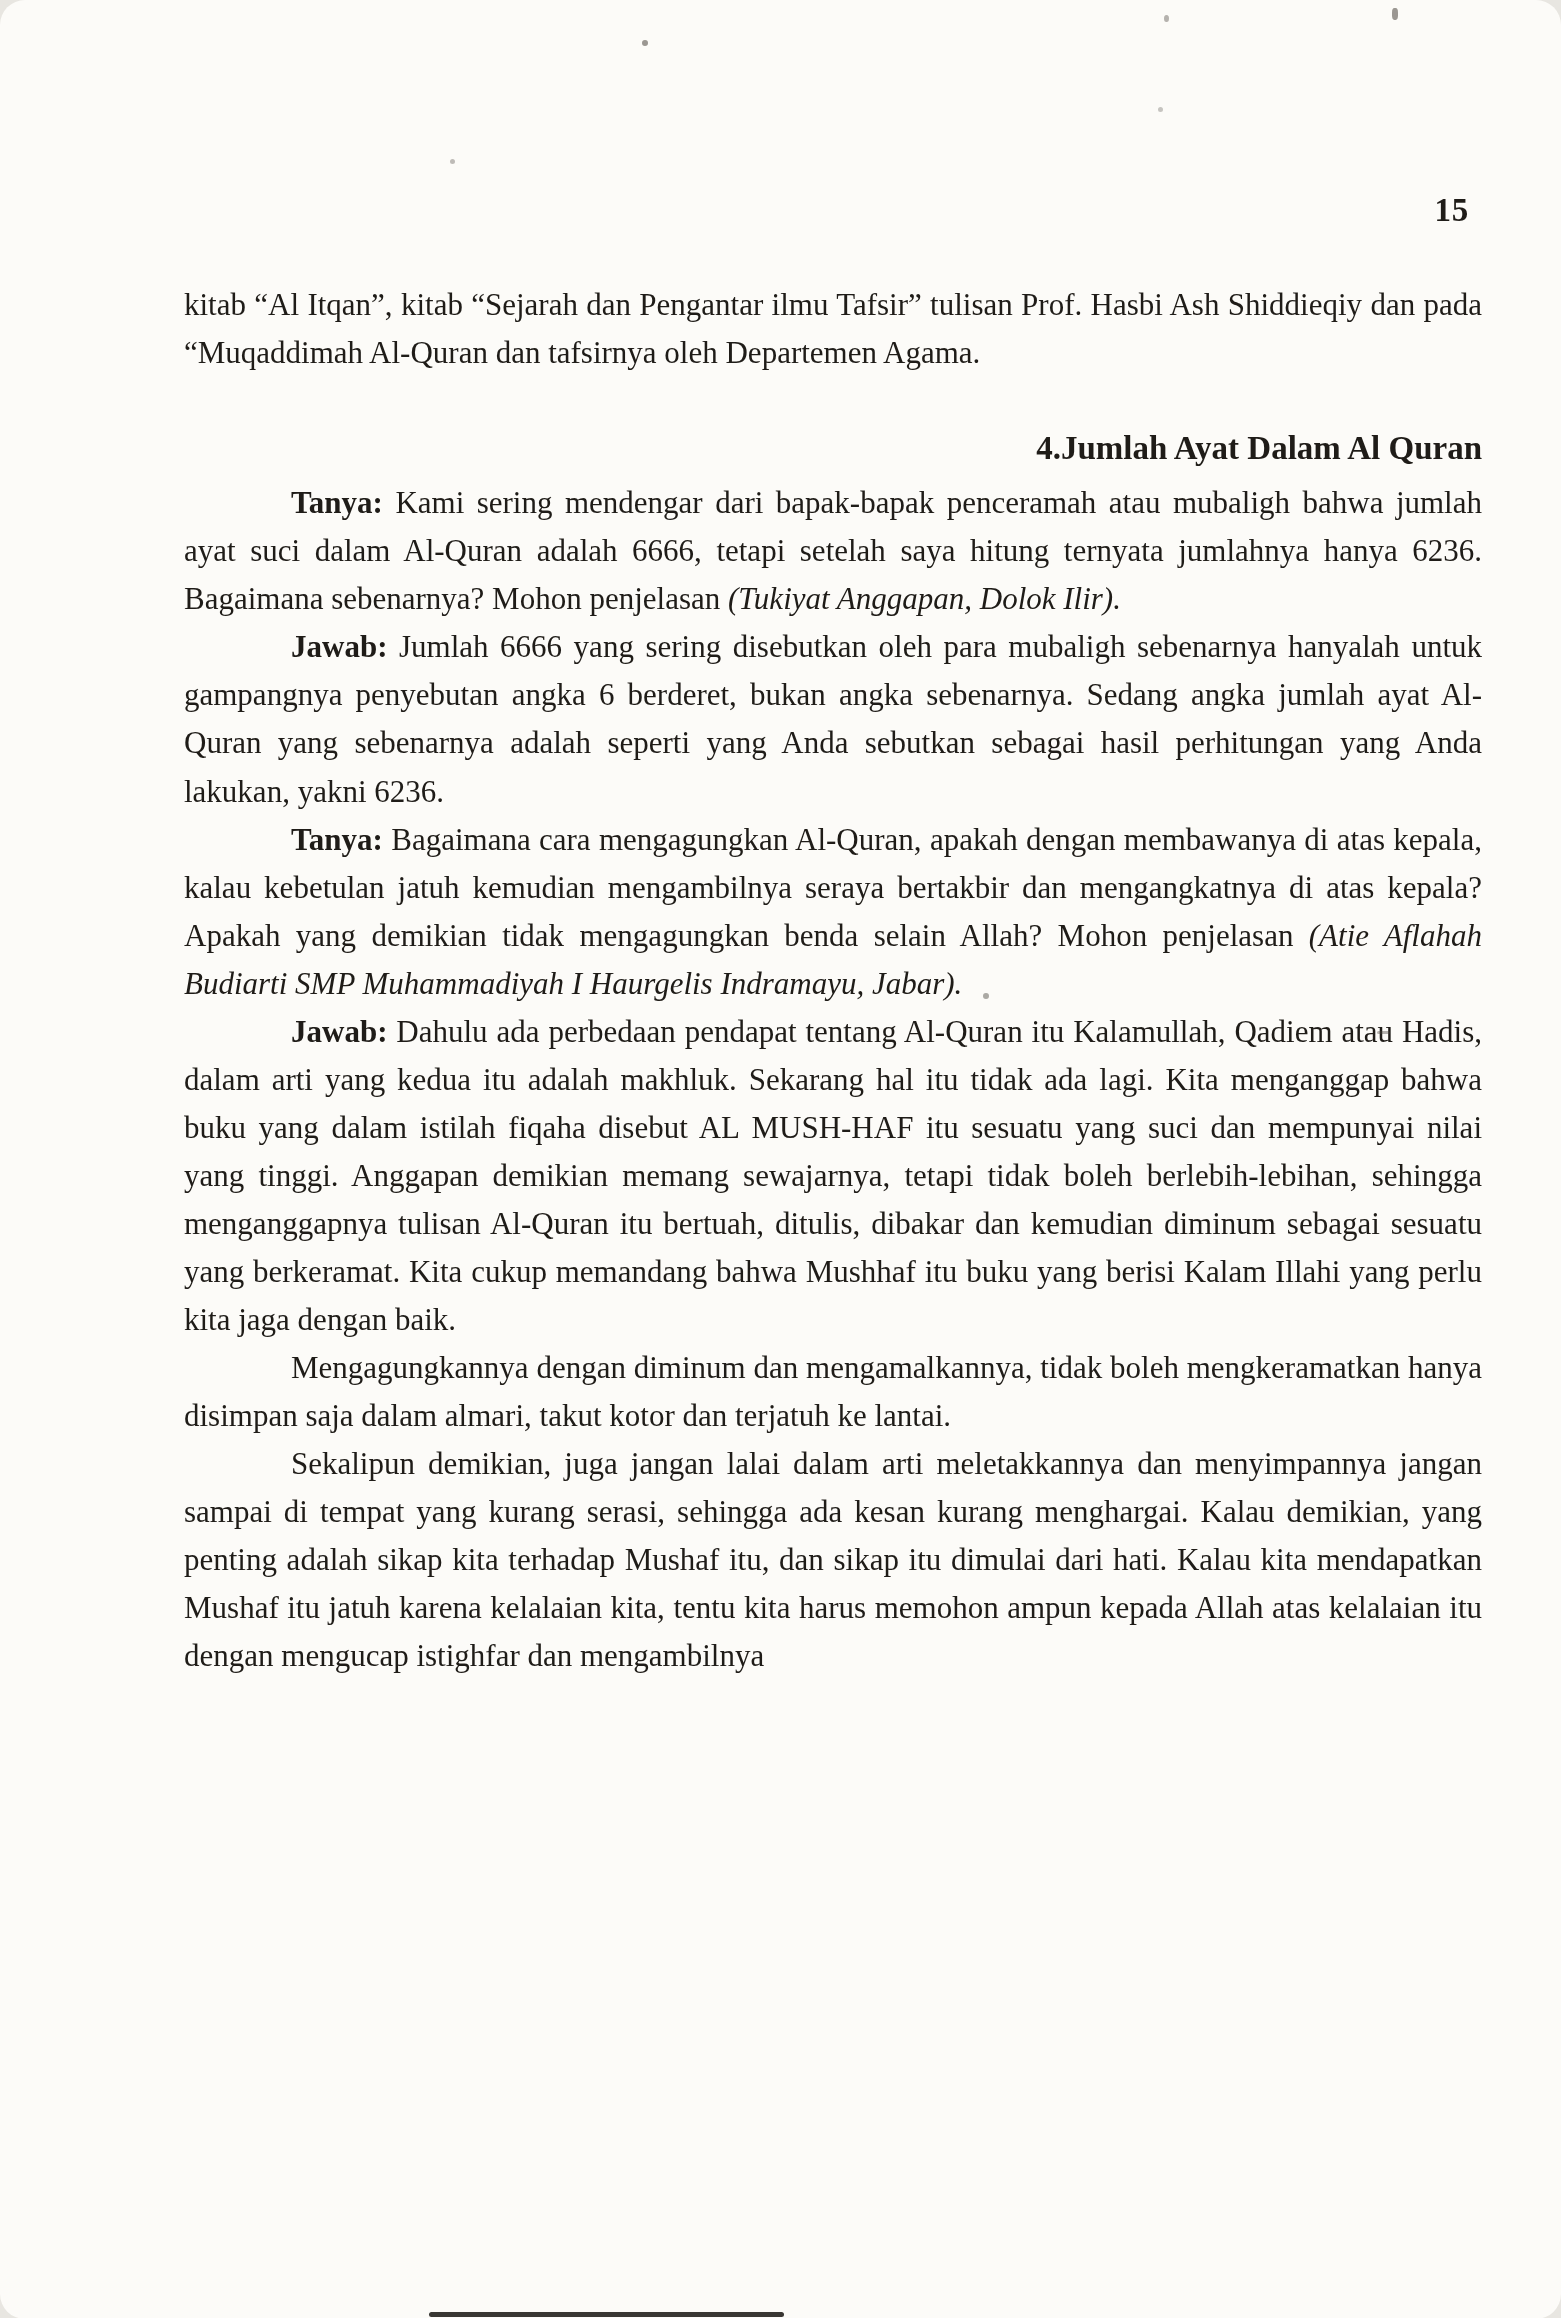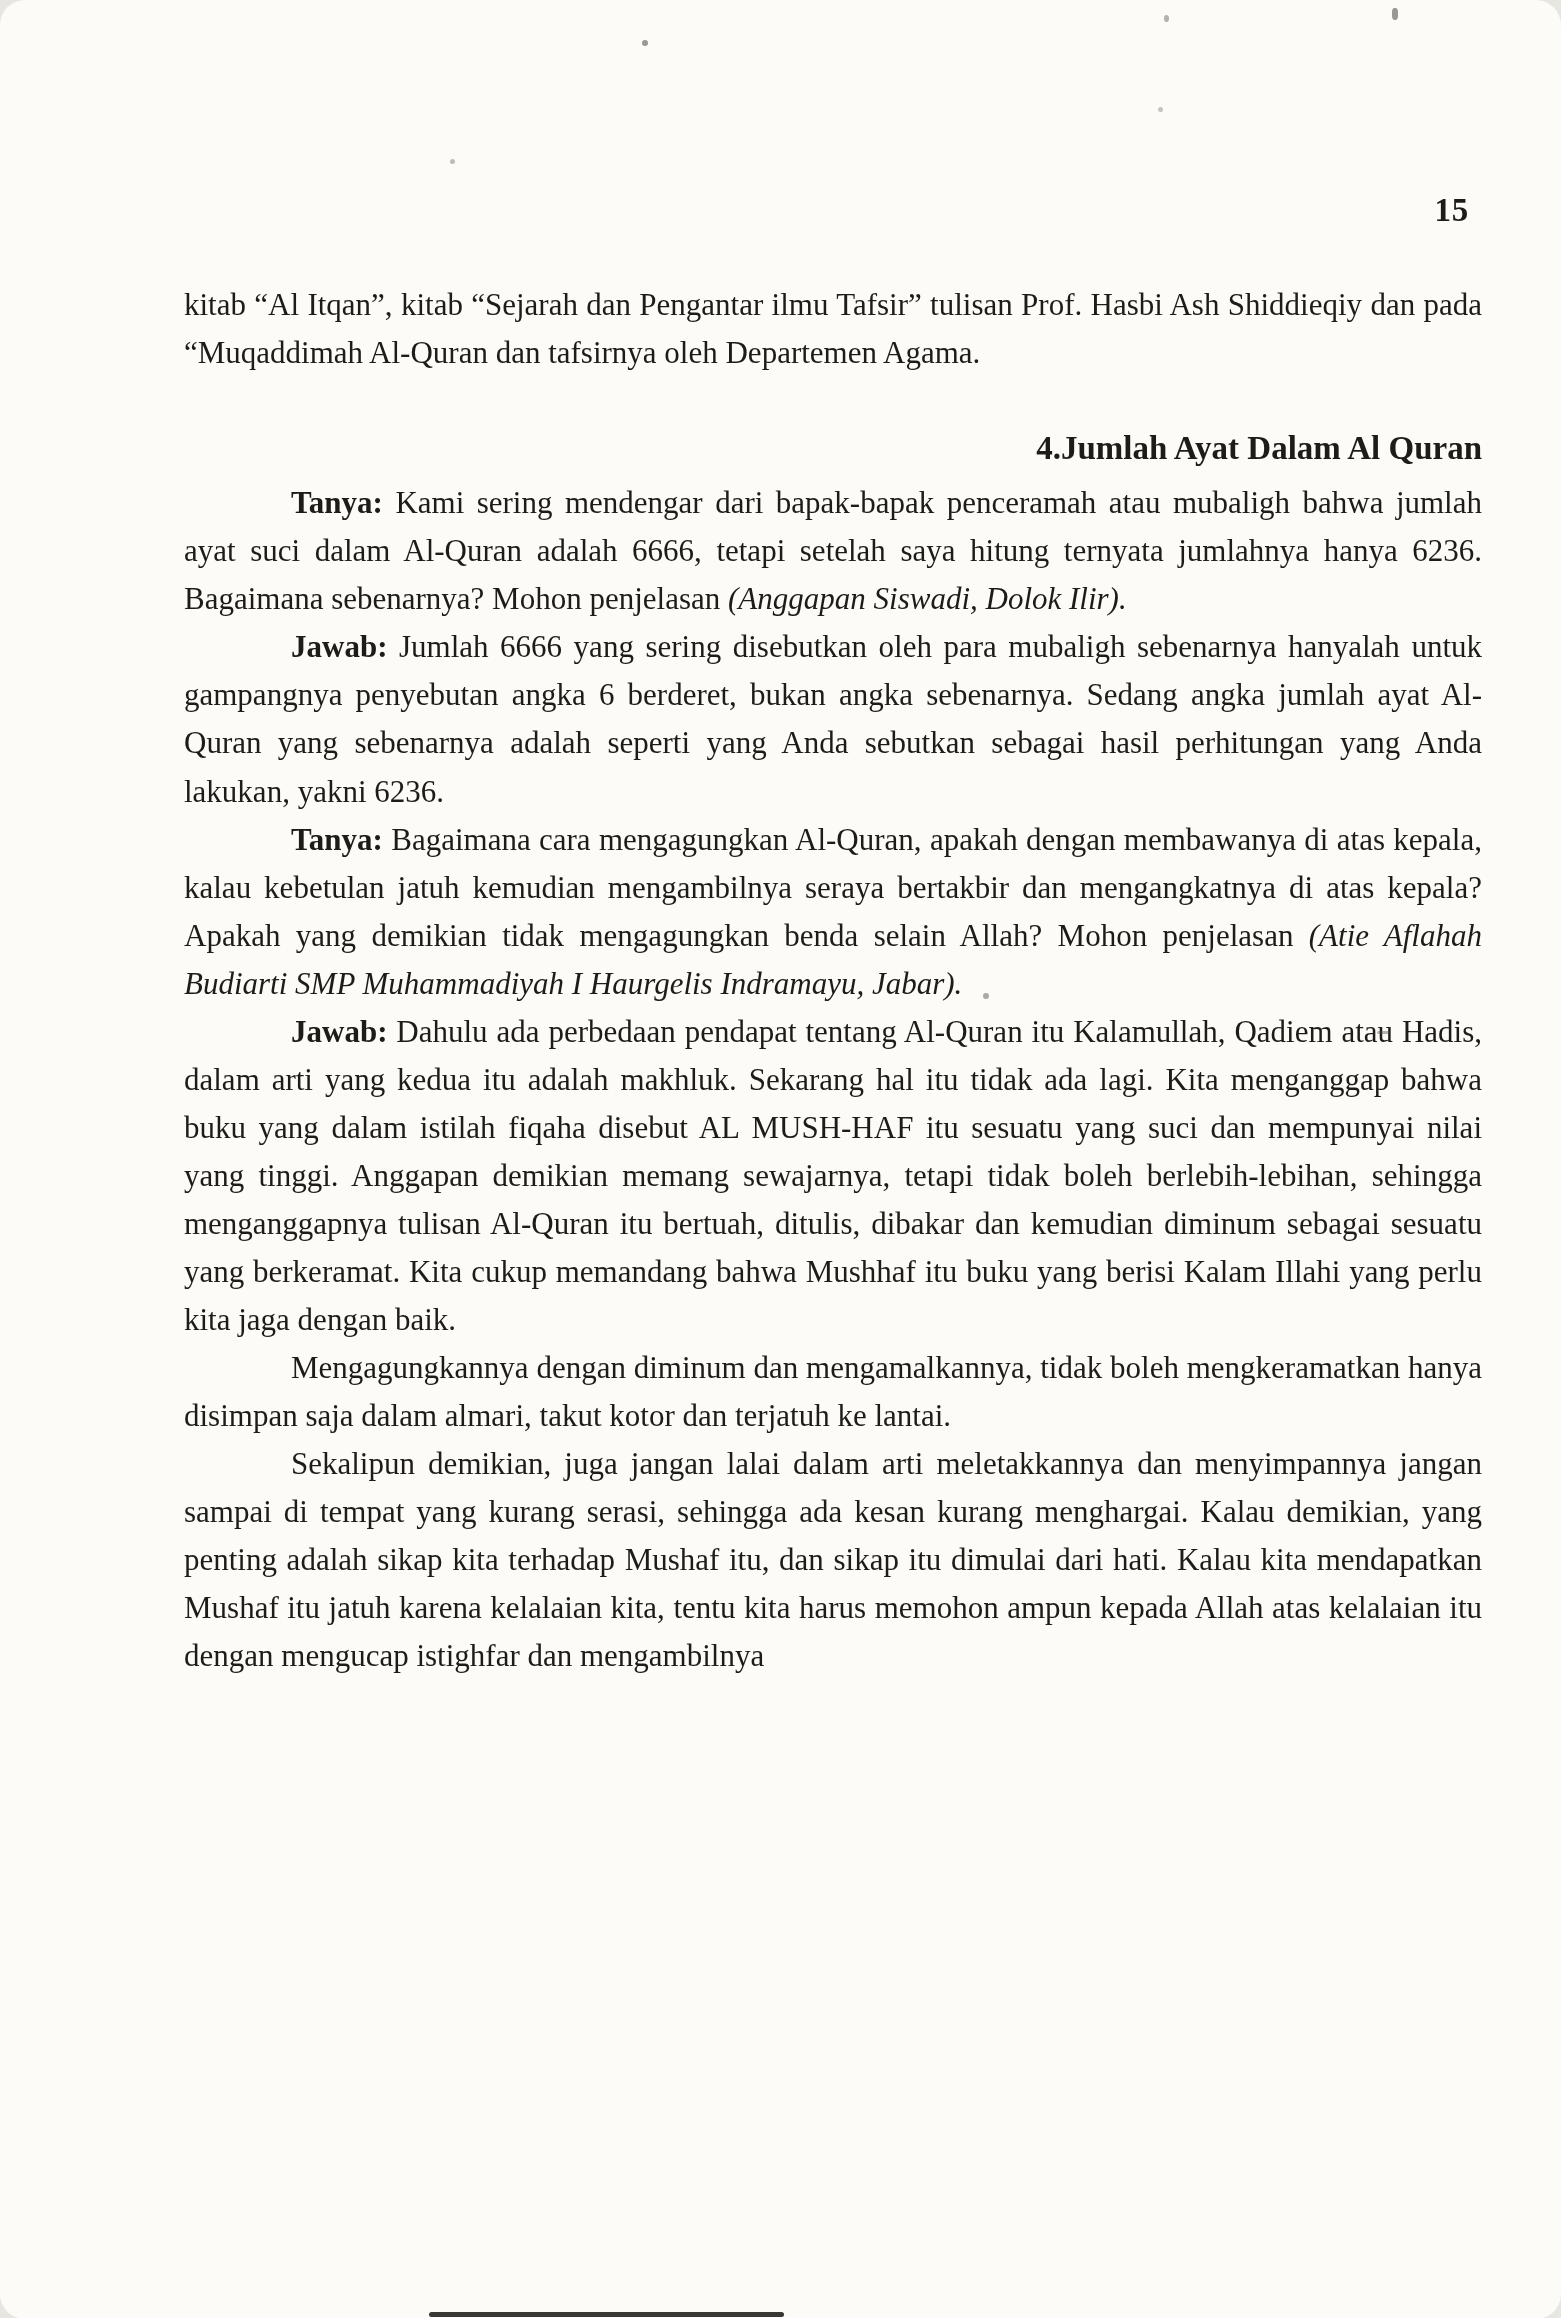--- a/index.html
+++ b/index.html
@@ -80,21 +80,21 @@
 </style>
 </head>
 <body>
 
 <div class="page">
   <div class="page-number">15</div>
 
   <div class="page-body">
       <p class="no-indent"><span>kitab “Al Itqan”, kitab “Sejarah dan Pengantar ilmu Tafsir” tulisan Prof. Hasbi Ash Shiddieqiy dan pada “Muqaddimah Al-Quran dan tafsirnya oleh Departemen Agama.</span></p>
       <h2><span class="h-num">4.</span><span>Jumlah Ayat Dalam Al Quran</span></h2>
-      <p class="indent"><span class="bold">Tanya:</span><span> Kami sering mendengar dari bapak-bapak penceramah atau mubaligh bahwa jumlah ayat suci dalam Al-Quran adalah 6666, tetapi setelah saya hitung ternyata jumlahnya hanya 6236. Bagaimana sebenarnya? Mohon penjelasan </span><span class="italic">(Anggapan Siswadi, Dolok Ilir).</span></p>
+      <p class="indent"><span class="bold">Tanya:</span><span> Kami sering mendengar dari bapak-bapak penceramah atau mubaligh bahwa jumlah ayat suci dalam Al-Quran adalah 6666, tetapi setelah saya hitung ternyata jumlahnya hanya 6236. Bagaimana sebenarnya? Mohon penjelasan </span><span class="italic">(Tukiyat Anggapan, Dolok Ilir).</span></p>
       <p class="indent"><span class="bold">Jawab:</span><span> Jumlah 6666 yang sering disebutkan oleh para mubaligh sebenarnya hanyalah untuk gampangnya penyebutan angka 6 berderet, bukan angka sebenarnya. Sedang angka jumlah ayat Al-Quran yang sebenarnya adalah seperti yang Anda sebutkan sebagai hasil perhitungan yang Anda lakukan, yakni 6236.</span></p>
       <p class="indent"><span class="bold">Tanya:</span><span> Bagaimana cara mengagungkan Al-Quran, apakah dengan membawanya di atas kepala, kalau kebetulan jatuh kemudian mengambilnya seraya bertakbir dan mengangkatnya di atas kepala? Apakah yang demikian tidak mengagungkan benda selain Allah? Mohon penjelasan </span><span class="italic">(Atie Aflahah Budiarti SMP Muhammadiyah I Haurgelis Indramayu, Jabar).</span></p>
       <p class="indent"><span class="bold">Jawab:</span><span> Dahulu ada perbedaan pendapat tentang Al-Quran itu Kalamullah, Qadiem atau Hadis, dalam arti yang kedua itu adalah makhluk. Sekarang hal itu tidak ada lagi. Kita menganggap bahwa buku yang dalam istilah fiqaha disebut AL MUSH-HAF itu sesuatu yang suci dan mempunyai nilai yang tinggi. Anggapan demikian memang sewajarnya, tetapi tidak boleh berlebih-lebihan, sehingga menganggapnya tulisan Al-Quran itu bertuah, ditulis, dibakar dan kemudian diminum sebagai sesuatu yang berkeramat. Kita cukup memandang bahwa Mushhaf itu buku yang berisi Kalam Illahi yang perlu kita jaga dengan baik.</span></p>
       <p class="indent"><span>Mengagungkannya dengan diminum dan mengamalkannya, tidak boleh mengkeramatkan hanya disimpan saja dalam almari, takut kotor dan terjatuh ke lantai.</span></p>
       <p class="indent"><span>Sekalipun demikian, juga jangan lalai dalam arti meletakkannya dan menyimpannya jangan sampai di tempat yang kurang serasi, sehingga ada kesan kurang menghargai. Kalau demikian, yang penting adalah sikap kita terhadap Mushaf itu, dan sikap itu dimulai dari hati. Kalau kita mendapatkan Mushaf itu jatuh karena kelalaian kita, tentu kita harus memohon ampun kepada Allah atas kelalaian itu dengan mengucap istighfar dan mengambilnya</span></p>
     </div>
 
   <span class="speck s1"></span>
   <span class="speck s2"></span>
   <span class="speck s3"></span>

